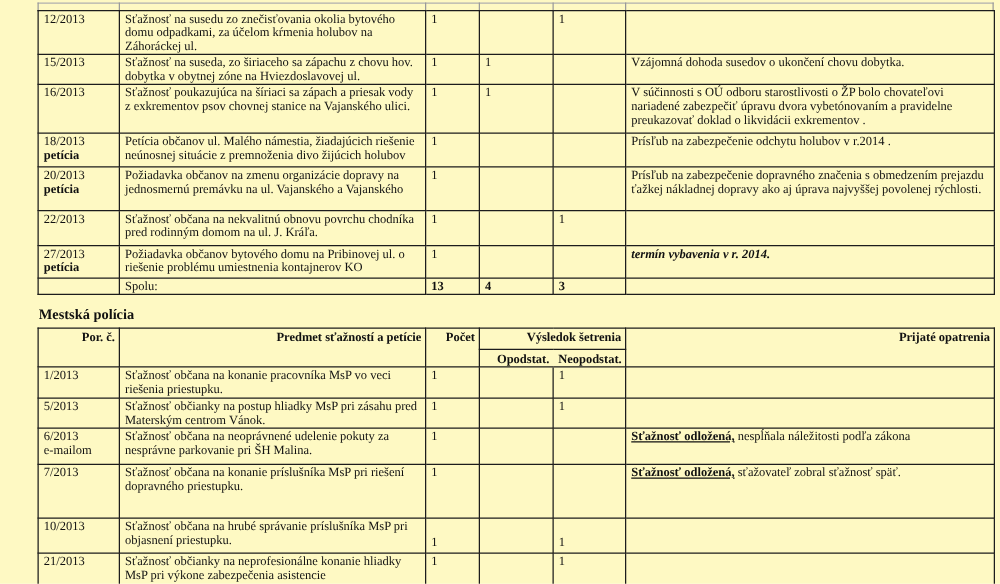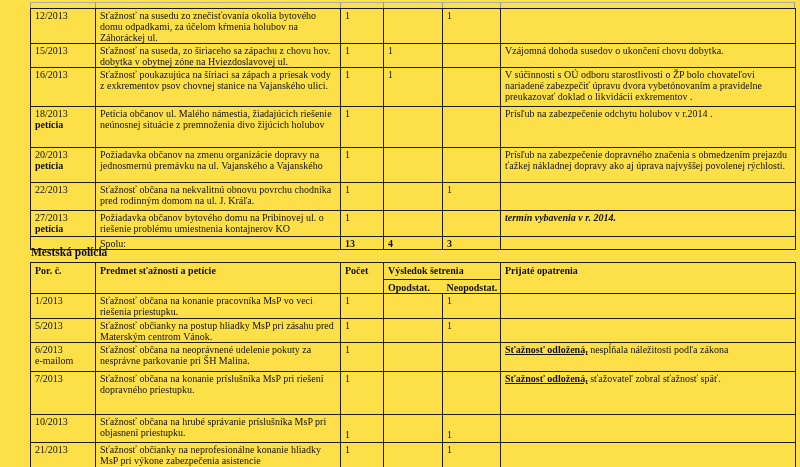--- a/index.html
+++ b/index.html
@@ -1,28 +1,28 @@
 <!DOCTYPE html>
 <html><head>
 <meta charset="utf-8">
 <style>
   html,body { margin:0; padding:0; }
   body {
     width:800px; height:467px; background:#ffffff;
     font-family:"Liberation Serif", serif; color:#111;
   }
-  .canvas { position:relative; width:800px; height:467px; background:#fde047; overflow:hidden; }
+  .canvas { position:relative; width:800px; height:467px; background:#fef9c3; overflow:hidden; }
 
   
   .artifact-h { position:absolute; left:30px; top:2px; width:765px; height:1px; background:#b0b0b0; }
   .stub { position:absolute; top:2px; width:1px; height:7px; background:#9a9a9a; }
 
   table { border-collapse:collapse; table-layout:fixed; width:765px; font-size:10px; line-height:11px; }
   td, th { border:1px solid #1c1c1c; vertical-align:top; padding:1px 3px 0 4px; overflow:hidden; }
-  th { font-weight:bold; text-align:left; padding-top:2px; }
+  th { font-weight:bold; text-align:right; padding-top:2px; }
 
   .t1 { position:absolute; left:30px; top:8px; }
   .t2 { position:absolute; left:30px; top:262px; }
 
   .section-title {
     position:absolute; left:31px; top:246px;
     font-size:11.5px; font-weight:bold; 
   }
 
   .tag-bold { font-weight:bold; }
@@ -82,21 +82,21 @@
       <tr style="height:39px">
         <td>
             <div>16/2013</div>
           </td>
         <td><span>Sťažnosť poukazujúca na šíriaci sa zápach a priesak vody z exkrementov psov chovnej stanice na Vajanského ulici.</span></td>
         <td class="num"><span>1</span></td>
         <td class="num"><span>1</span></td>
         <td class="num"><span></span></td>
         <td><span>V súčinnosti s OÚ odboru starostlivosti o ŽP bolo chovateľovi nariadené zabezpečiť úpravu dvora vybetónovaním a pravidelne preukazovať doklad o likvidácii exkrementov .</span></td>
       </tr>
-      <tr style="height:41px">
+      <tr style="height:27px">
         <td>
           <div>18/2013</div>
           <div class="tag-bold">petícia</div>
         </td>
         <td><span>Petícia občanov ul. Malého námestia, žiadajúcich riešenie neúnosnej situácie z premnoženia divo žijúcich holubov</span></td>
         <td class="num"><span>1</span></td>
         <td class="num"><span></span></td>
         <td class="num"><span></span></td>
         <td><span>Prísľub na zabezpečenie odchytu holubov v r.2014 .</span></td>
       </tr>

